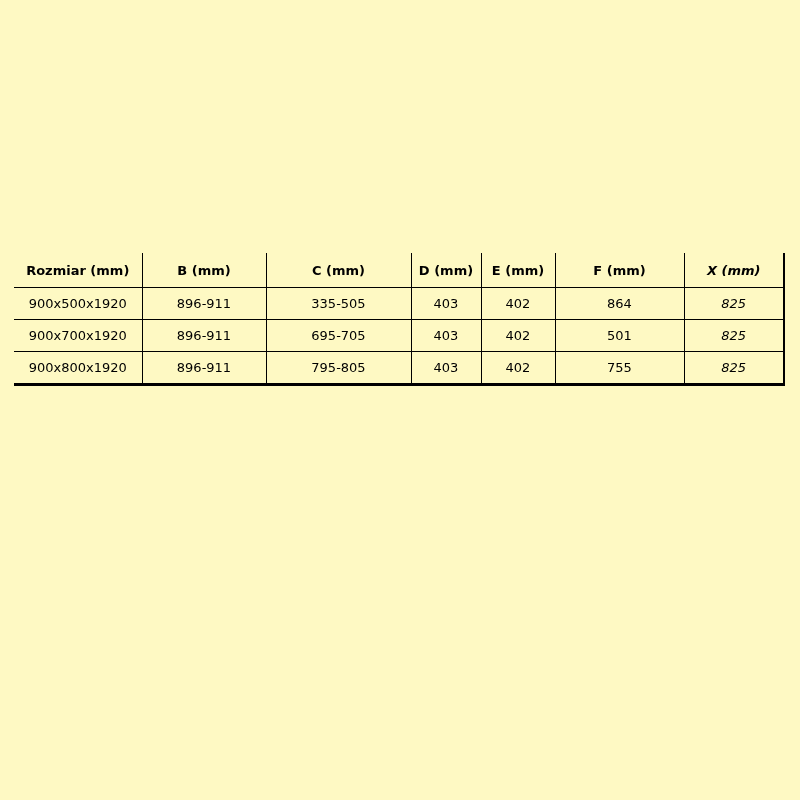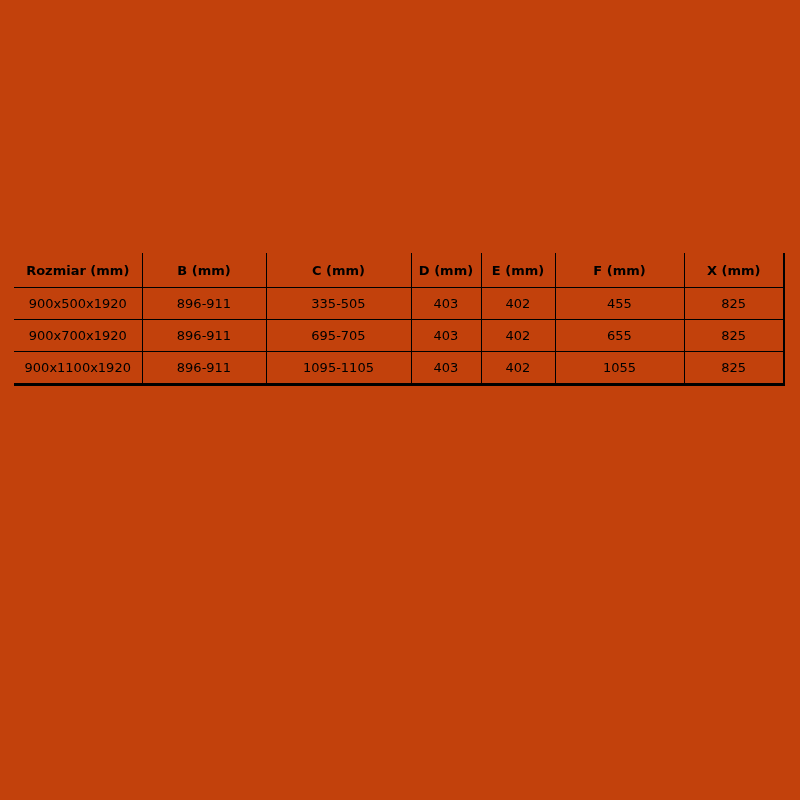--- a/index.html
+++ b/index.html
@@ -4,21 +4,21 @@
 <style>
   html, body {
     margin: 0;
     padding: 0;
     background: #ffffff;
   }
   .page {
     position: relative;
     width: 800px;
     height: 800px;
-    background: #c2410c;
+    background: #fef9c3;
     overflow: hidden;
     font-family: "DejaVu Sans", "Liberation Sans", sans-serif;
   }
   table.size-table {
     position: absolute;
     left: 14px;
     top: 253px;
     width: 770px;
     border-collapse: collapse;
     table-layout: fixed;
@@ -43,20 +43,21 @@
     height: 31px;
     font-weight: normal;
   }
   .size-table th:first-child,
   .size-table td:first-child {
     border-left: none;
   }
   .size-table th:last-child,
   .size-table td:last-child {
     border-right-width: 2px;
+    font-style: italic;
   }
   .size-table tbody tr:last-child td {
     border-bottom-width: 3px;
   }
   col.c1 { width: 128px; }
   col.c2 { width: 124px; }
   col.c3 { width: 145px; }
   col.c4 { width: 70px; }
   col.c5 { width: 74px; }
   col.c6 { width: 129px; }
@@ -87,36 +88,36 @@
           <th>X (mm)</th>
         </tr>
     </thead>
     <tbody id="table-body">
         <tr>
           <td>900x500x1920</td>
           <td>896-911</td>
           <td>335-505</td>
           <td>403</td>
           <td>402</td>
-          <td>455</td>
+          <td>864</td>
           <td>825</td>
         </tr>
         <tr>
           <td>900x700x1920</td>
           <td>896-911</td>
           <td>695-705</td>
           <td>403</td>
           <td>402</td>
-          <td>655</td>
+          <td>501</td>
           <td>825</td>
         </tr>
         <tr>
-          <td>900x1100x1920</td>
+          <td>900x800x1920</td>
           <td>896-911</td>
-          <td>1095-1105</td>
+          <td>795-805</td>
           <td>403</td>
           <td>402</td>
-          <td>1055</td>
+          <td>755</td>
           <td>825</td>
         </tr>
       </tbody>
   </table>
 </div>
 
 </body></html>

